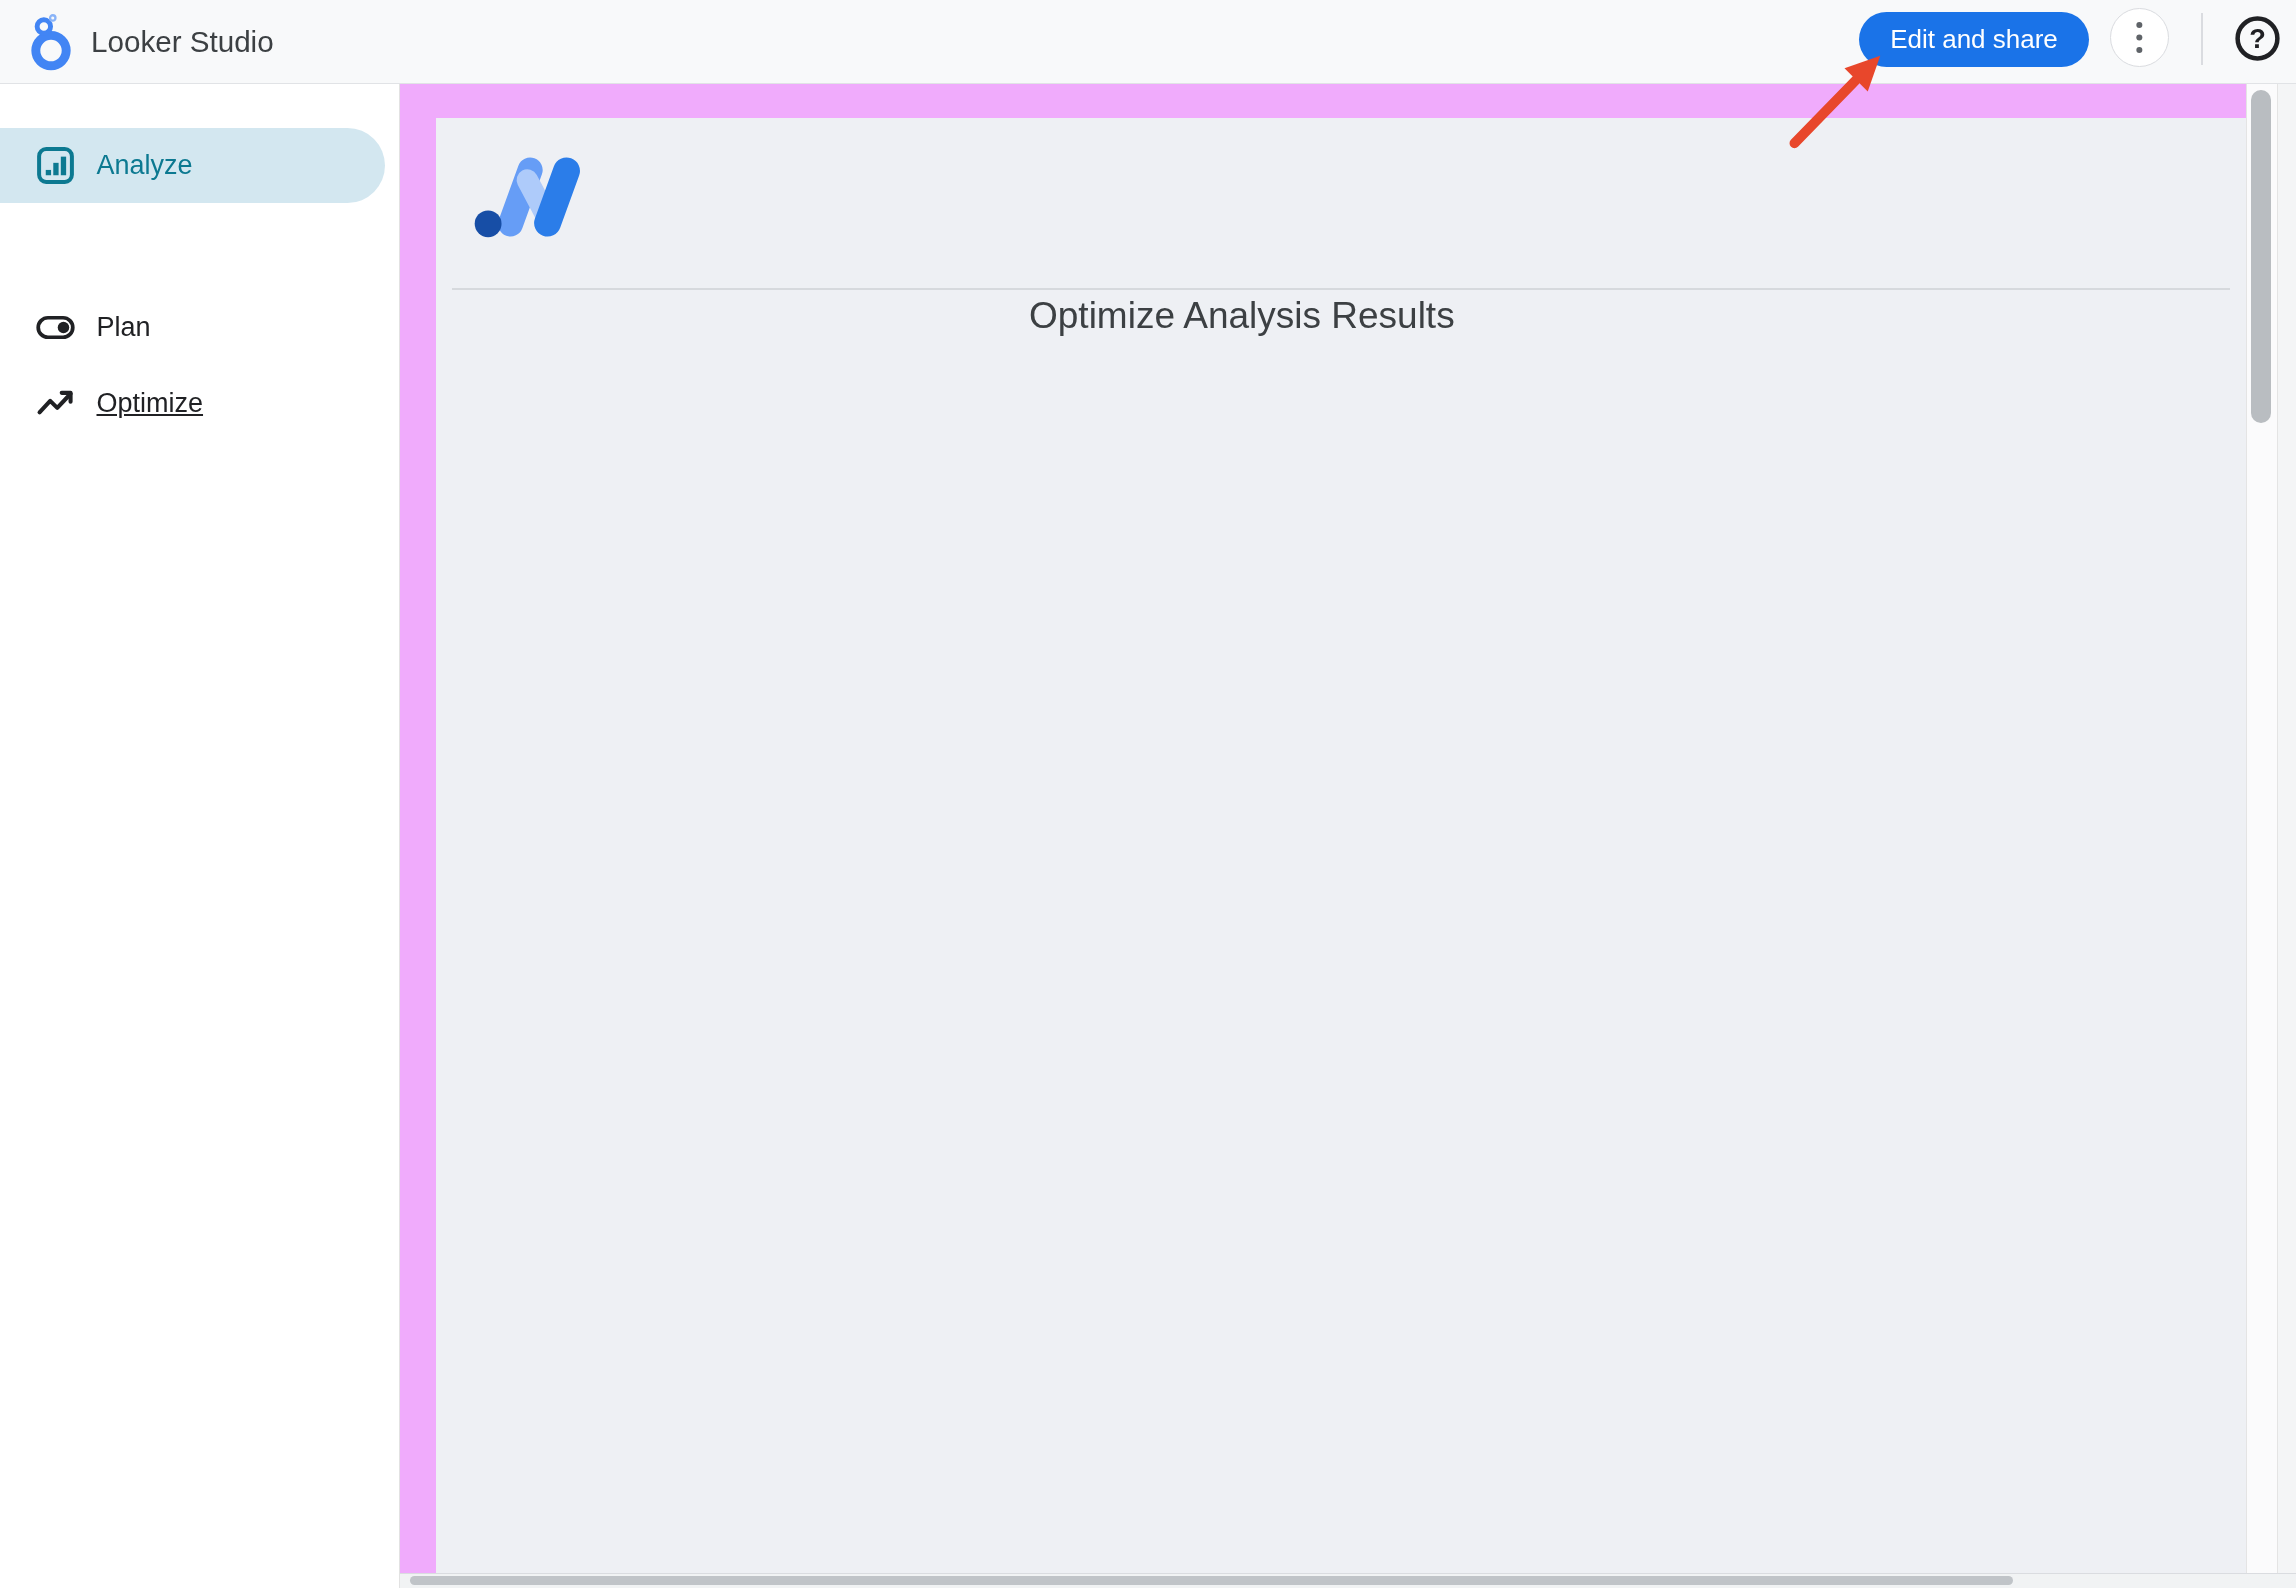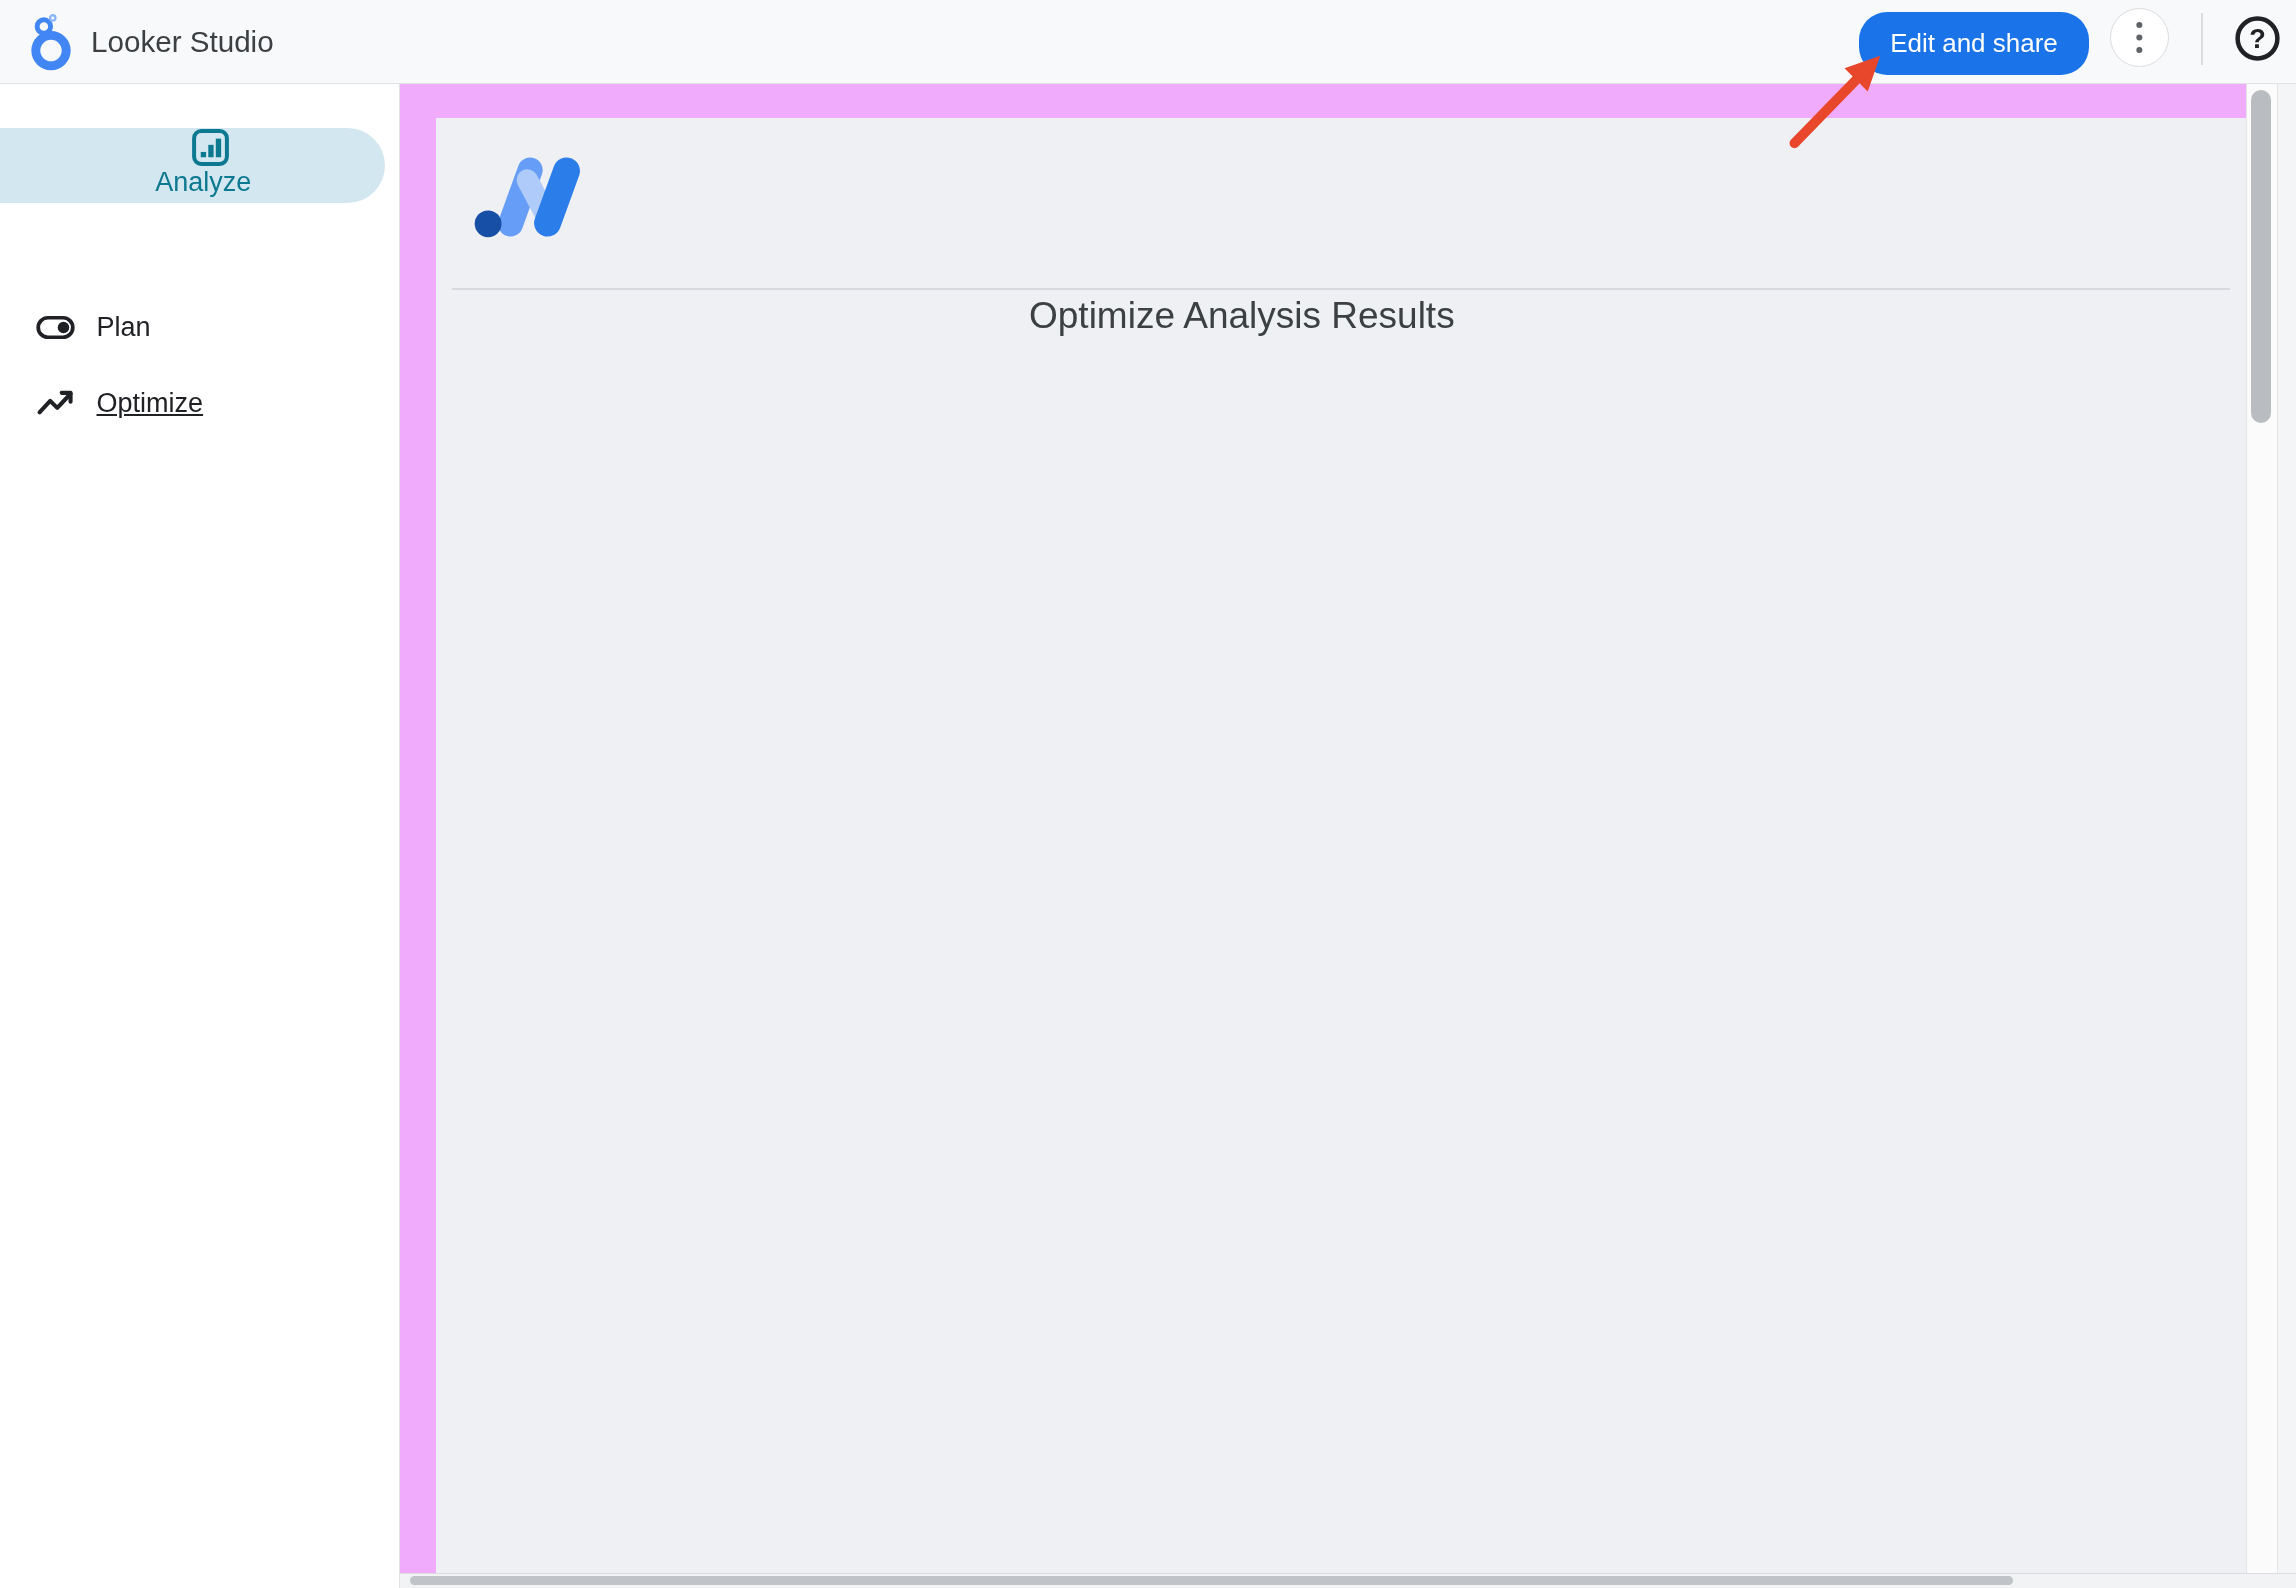--- a/index.html
+++ b/index.html
@@ -4,21 +4,21 @@
 <style>
   html,body{margin:0;padding:0;background:#fff;}
   *{box-sizing:border-box;}
   #screen{position:relative;width:2296px;height:1589px;overflow:hidden;
           font-family:"Liberation Sans","DejaVu Sans",sans-serif;color:#202124;background:#f0abfc;}
   .abs{position:absolute;}
 
   
   #topbar{left:0;top:0;width:2296px;height:84px;background:#f8f9fa;border-bottom:0.9px solid #e1e3e6;z-index:30;}
   #app-title{left:91px;top:0;height:84px;display:flex;align-items:center;font-size:29.6px;color:#3c4043;}
-  #edit-share{left:1859px;top:11.6px;width:230px;height:63px;background:#1a73e8;color:#fff;border:none;
+  #edit-share{left:1859px;top:11.6px;width:230px;height:55px;background:#1a73e8;color:#fff;border:none;
               border-radius:28px;font-size:26px;font-weight:500;font-family:inherit;display:flex;align-items:center;justify-content:center;cursor:pointer;}
   #more-btn{left:2110px;top:8px;width:59px;height:59px;border-radius:50%;background:#fff;border:1.8px solid #dadce0;
             display:flex;align-items:center;justify-content:center;cursor:pointer;}
   #topbar-divider{left:2201px;top:12.5px;width:1.8px;height:52px;background:#dadce0;}
 
   
   #sidebar{left:0;top:84px;width:400px;height:1505px;background:#fff;border-right:0.9px solid #e2e2e2;z-index:20;}
   .side-item{position:absolute;left:0;width:385px;height:75px;display:flex;align-items:center;cursor:pointer;}
   .side-item .lbl{margin-left:21.5px;font-size:27px;font-weight:500;color:#202124;}
   .side-item.active{background:#d3e7f0;border-radius:0 38px 38px 0;}
@@ -103,21 +103,21 @@
       <text x="26" y="36" text-anchor="middle" font-size="30" font-weight="bold" fill="#202124" font-family="Liberation Sans, sans-serif">?</text>
     </svg>
   </div>
 
   <svg id="arrow-annotation" class="abs" width="179" height="143" viewBox="0 0 200 160">
     <line x1="44" y1="120" x2="116" y2="46" stroke="#e8472b" stroke-width="11" stroke-linecap="round"></line>
     <polygon points="140,22 126,62 100,36" fill="#e8472b"></polygon>
   </svg>
 
   <div id="sidebar" class="abs">
-    <div class="side-item active" style="top:44px;flex-direction:column;">
+    <div class="side-item active" style="top:44px;">
       <svg class="side-icon" viewBox="0 0 44 44">
         <rect x="3.5" y="3.5" width="37" height="37" rx="8" fill="none" stroke="#0c7991" stroke-width="4.5"></rect>
         <rect x="11" y="27" width="6" height="6" fill="#0c7991"></rect>
         <rect x="19.5" y="19" width="6" height="14" fill="#0c7991"></rect>
         <rect x="28" y="12" width="6" height="21" fill="#0c7991"></rect>
       </svg>
       <span class="lbl">Analyze</span>
     </div>
     <div class="side-item" style="top:206px;">
       <svg class="side-icon" viewBox="0 0 44 44">

